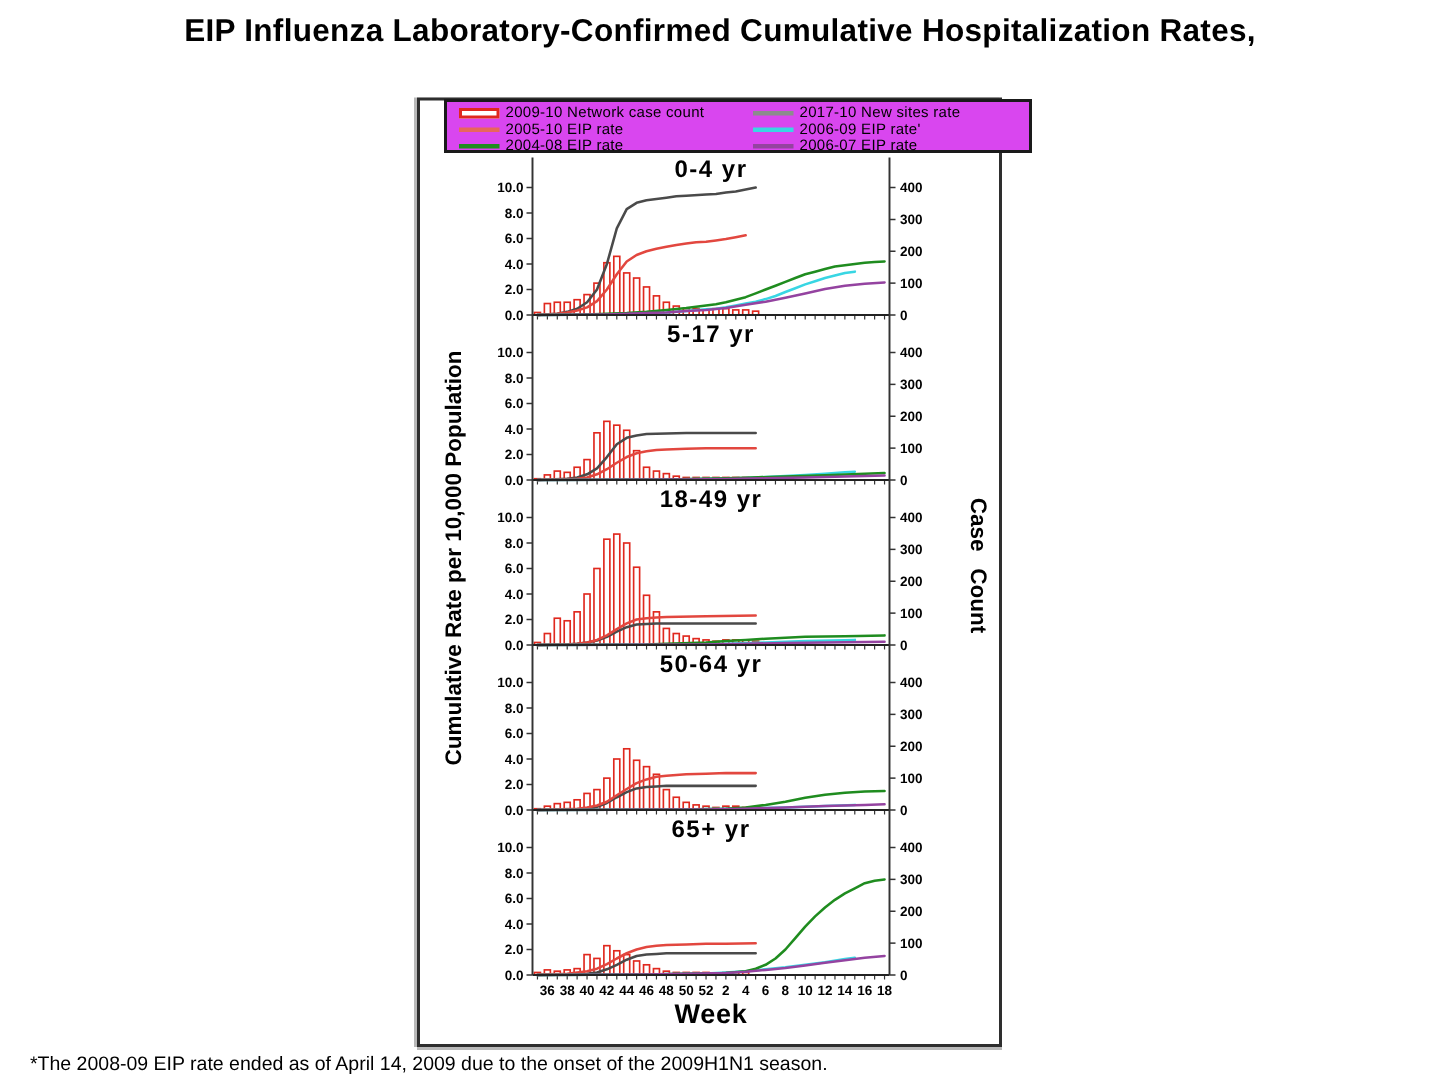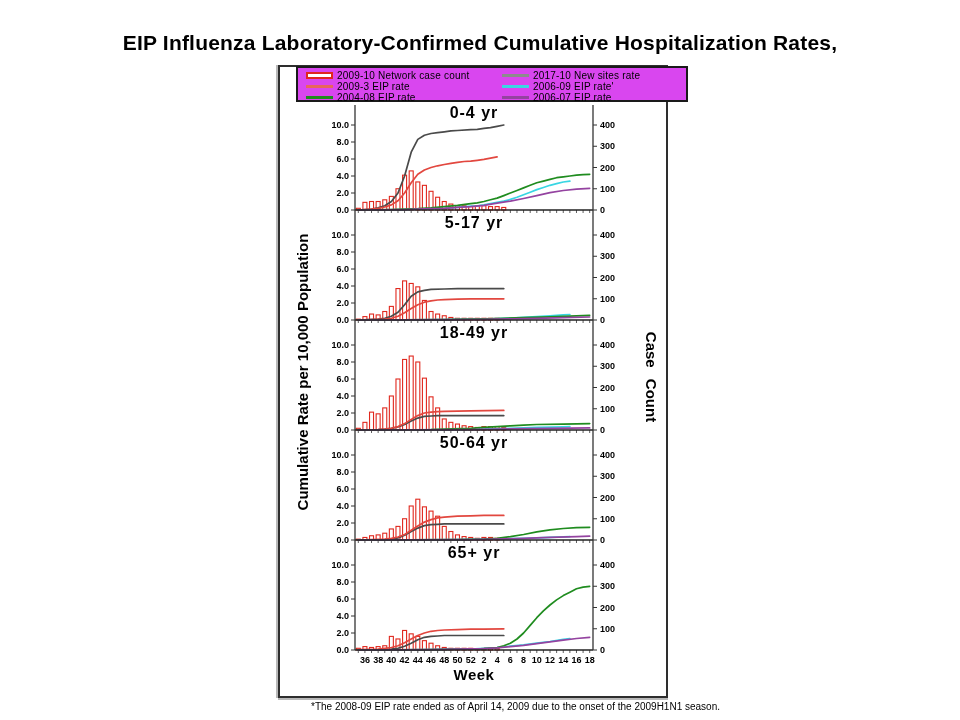--- a/index.html
+++ b/index.html
@@ -1,39 +1,39 @@
 <!DOCTYPE html>
 <html><head>
 <meta charset="utf-8">
 <style>
   html,body{margin:0;padding:0;}
   body{width:960px;height:720px;background:#fff;position:relative;overflow:hidden;
        font-family:"Liberation Sans",sans-serif;color:#000;}
   .page-title{position:absolute;top:8px;left:0;width:960px;text-align:center;
-       font-weight:bold;font-size:21px;line-height:25px;letter-spacing:0.2px;margin-top:22px;}
+       font-weight:bold;font-size:21px;line-height:25px;letter-spacing:0.2px;}
   .chart-box{position:absolute;left:278px;top:65px;width:386px;height:629px;
        border:2px solid #2e2e2e;box-shadow:-2px 0 0 #b9b9b9,0 2px 0 #b9b9b9;background:#fff;}
   .legend{position:absolute;left:296px;top:66px;width:392px;height:36px;background:#d946ef;
        border:2px solid #1a1a1a;display:grid;grid-template-columns:196px 1fr;
        align-content:space-around;padding:2px 12px 2px 8px;box-sizing:border-box;z-index:3;}
   .legend-item{display:flex;align-items:center;height:11px;overflow:hidden;}
   .legend-label{font-size:10px;line-height:10px;white-space:nowrap;letter-spacing:0.2px;}
   .swatch{display:inline-block;margin-right:4px;flex:0 0 auto;}
   .swatch-line{width:27px;height:3px;}
   .swatch-bar{width:23px;height:3px;border:2px solid;background:#fff;}
   #chart-svg{position:absolute;left:278px;top:65px;z-index:2;}
   #chart-svg text{font-family:"Liberation Sans",sans-serif;fill:#000;}
   .y-label-left{position:absolute;left:130px;top:361px;width:350px;height:22px;
        transform:rotate(-90deg);text-align:center;font-weight:bold;font-size:15px;z-index:3;}
   .y-label-right{position:absolute;left:564px;top:366px;width:170px;height:22px;
        transform:rotate(90deg);text-align:center;font-weight:bold;font-size:15px;
        word-spacing:7px;z-index:3;}
   .x-label{position:absolute;left:355px;top:666px;width:238px;text-align:center;
-       font-weight:bold;font-size:15px;letter-spacing:0.5px;z-index:3;}
-  .footnote{position:absolute;left:20px;top:701px;width:700px;font-size:10px;z-index:3;text-align:right;}
+       font-weight:bold;font-size:18px;letter-spacing:0.5px;z-index:3;}
+  .footnote{position:absolute;left:20px;top:701px;width:700px;font-size:13px;z-index:3;}
 </style>
 </head>
 <body>
 
 <div class="page-title">
   <div>EIP Influenza Laboratory-Confirmed Cumulative Hospitalization Rates,</div>
 </div>
 
 <div class="chart-box"></div>
 
@@ -41,21 +41,21 @@
     <div class="legend-item">
       <span class="swatch swatch-bar" style="border-color: rgb(224, 40, 30);"></span>
       <span class="legend-label">2009-10 Network case count</span>
     </div>
     <div class="legend-item">
       <span class="swatch swatch-line" style="background-color: rgb(140, 140, 140);"></span>
       <span class="legend-label">2017-10 New sites rate</span>
     </div>
     <div class="legend-item">
       <span class="swatch swatch-line" style="background-color: rgb(232, 102, 92);"></span>
-      <span class="legend-label">2009-3 EIP rate</span>
+      <span class="legend-label">2005-10 EIP rate</span>
     </div>
     <div class="legend-item">
       <span class="swatch swatch-line" style="background-color: rgb(58, 214, 227);"></span>
       <span class="legend-label">2006-09 EIP rate'</span>
     </div>
     <div class="legend-item">
       <span class="swatch swatch-line" style="background-color: rgb(31, 140, 31);"></span>
       <span class="legend-label">2004-08 EIP rate</span>
     </div>
     <div class="legend-item">

